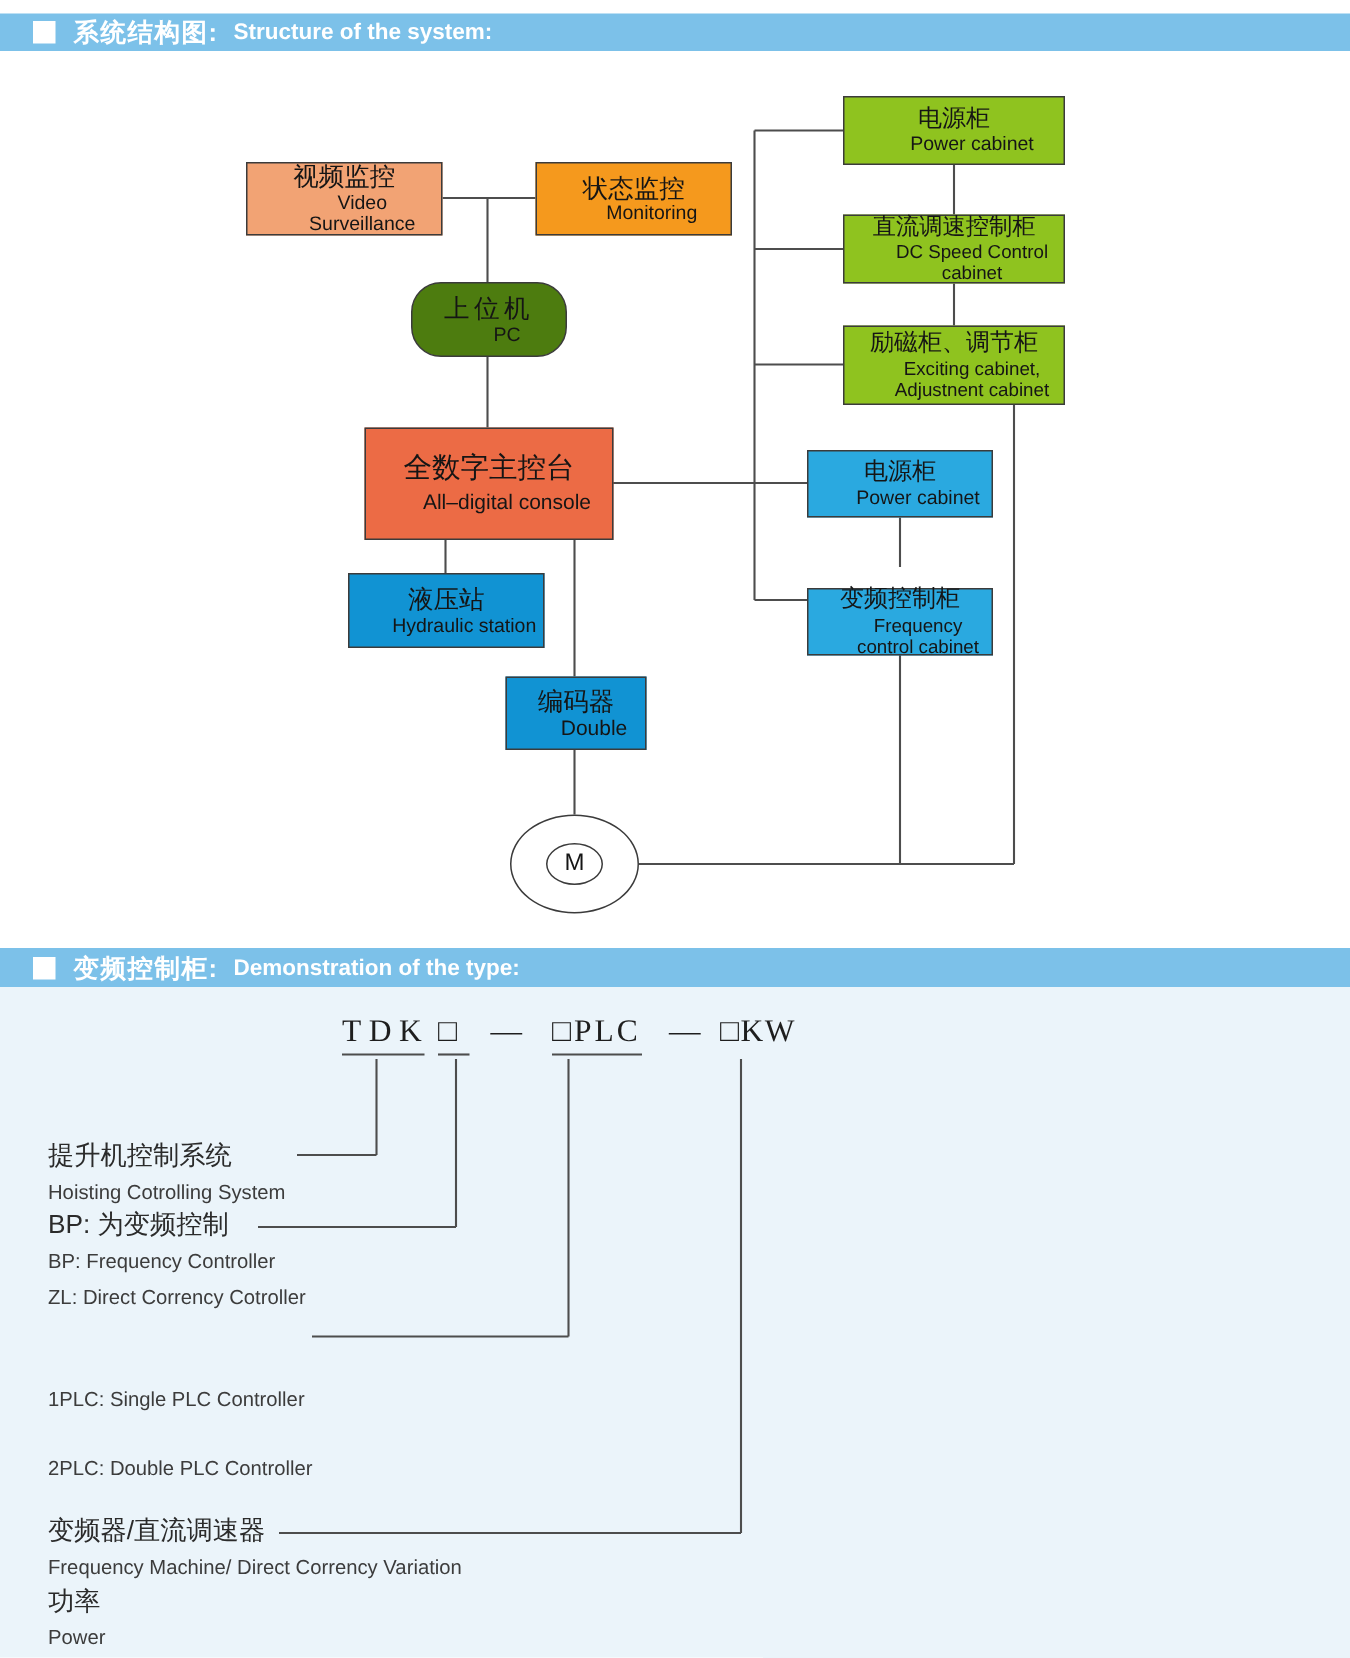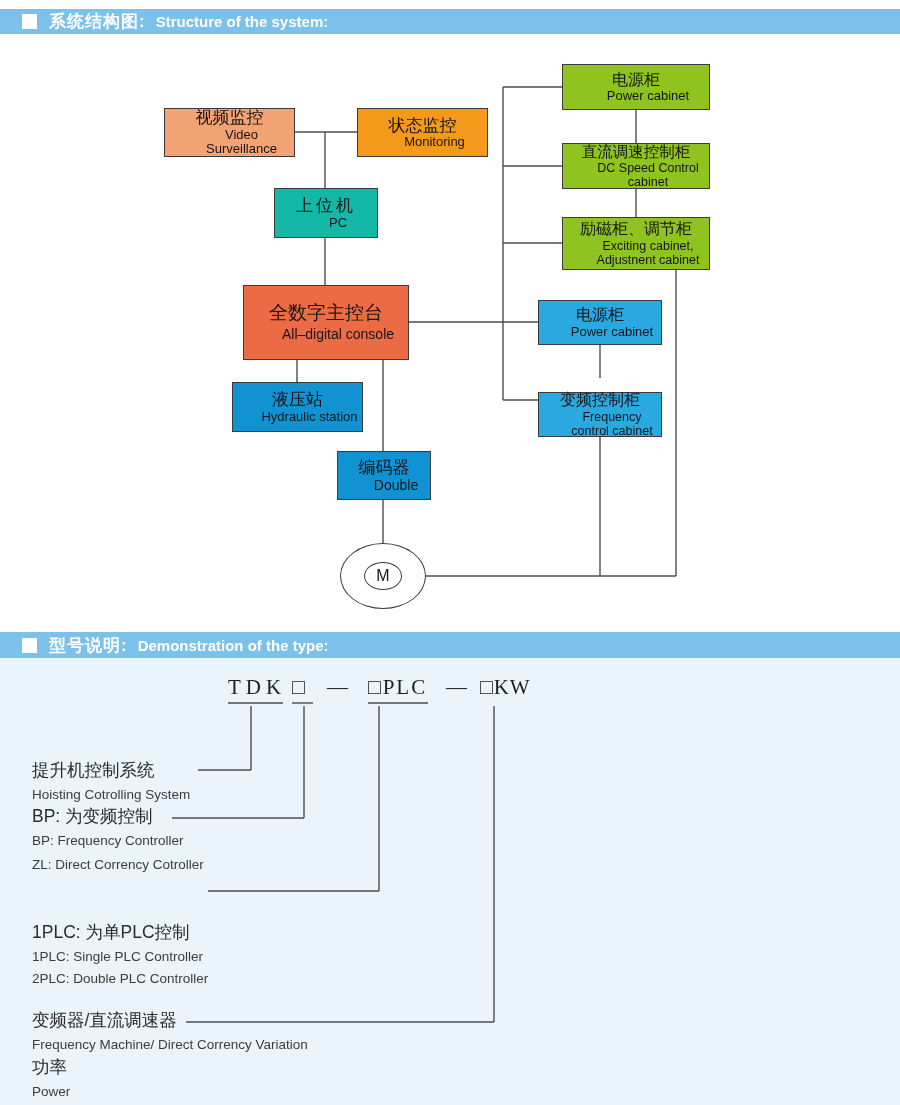--- a/index.html
+++ b/index.html
@@ -18,21 +18,21 @@
   .hdr .cn{font-size:17px;letter-spacing:1px;}
   .hdr .en{font-size:15px;margin-left:10px;}
   
   svg.lines{position:absolute;left:0;top:0;z-index:1;pointer-events:none;}
   
   .box{position:absolute;border:1.5px solid #3b3b3b;box-sizing:border-box;display:flex;flex-direction:column;align-items:center;justify-content:center;text-align:center;z-index:2;color:#151515;}
   .box .cn{font-size:16px;line-height:1.15;white-space:nowrap;}
   .box .en{font-size:13px;line-height:1.1;padding-left:24px;}
   .b-video{left:164px;top:108px;width:131px;height:49px;background:#F2A374;}
   .b-mon{left:357px;top:108px;width:131px;height:49px;background:#F5991D;justify-content:center;}
-  .b-pc{left:274px;top:188px;width:104px;height:50px;background:#14b8a6;}
+  .b-pc{left:274px;top:188px;width:104px;height:50px;background:#4d7c0f;border-radius:20px;}
   .b-pc .cn{letter-spacing:3px;}
   .b-console{left:243px;top:285px;width:166px;height:75px;background:#EC6B45;}
   .b-console .cn{font-size:19px;}
   .b-console .en{font-size:14px;margin-top:3px;}
   .b-hyd{left:232px;top:382px;width:131px;height:50px;background:#1193D3;}
   .b-enc{left:337px;top:451px;width:94px;height:49px;background:#1193D3;}
   .b-video .cn,.b-mon .cn,.b-pc .cn,.b-hyd .cn,.b-enc .cn{font-size:17px;}
   .b-enc .en{font-size:14px;}
   .b-pg{left:562px;top:64px;width:148px;height:46px;background:#8FC31F;}
   .b-dc{left:562px;top:143px;width:148px;height:46px;background:#8FC31F;}
@@ -148,21 +148,21 @@
   <div class="en">Frequency control cabinet</div>
 </div>
 
 <div class="motor-outer"></div>
 <div class="motor-inner">
   <span>M</span>
 </div>
 
 <div class="hdr hdr-2">
   <span class="sq"></span>
-  <span class="cn">型号说明:</span>
+  <span class="cn">变频控制柜:</span>
   <span class="en">Demonstration of the type:</span>
 </div>
 
 <span class="tc tc-tdk">TDK</span>
 <span class="tc tc-sq1">□</span>
 <span class="tc tc-d1">—</span>
 <span class="tc tc-plc">□PLC</span>
 <span class="tc tc-d2">—</span>
 <span class="tc tc-kw">□KW</span>
 
@@ -171,21 +171,20 @@
   <div class="en">Hoisting Cotrolling System</div>
 </div>
 <div class="lbl g2">
   <div class="cn">BP: 为变频控制</div>
   <div class="en">BP: Frequency Controller</div>
 </div>
 <div class="lbl g3">
   <div class="en">ZL: Direct Corrency Cotroller</div>
 </div>
 <div class="lbl g4">
-  <div class="cn">1PLC: 为单PLC控制</div>
   <div class="en">1PLC: Single PLC Controller</div>
 </div>
 <div class="lbl g5">
   <div class="en">2PLC: Double PLC Controller</div>
 </div>
 <div class="lbl g6">
   <div class="cn">变频器/直流调速器</div>
   <div class="en">Frequency Machine/ Direct Corrency Variation</div>
 </div>
 <div class="lbl g7">

